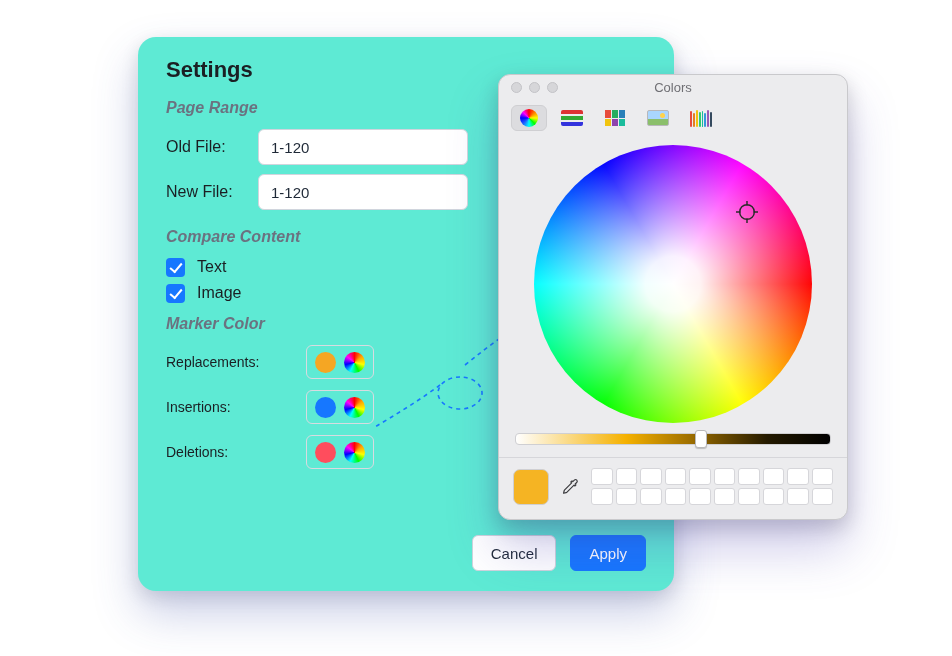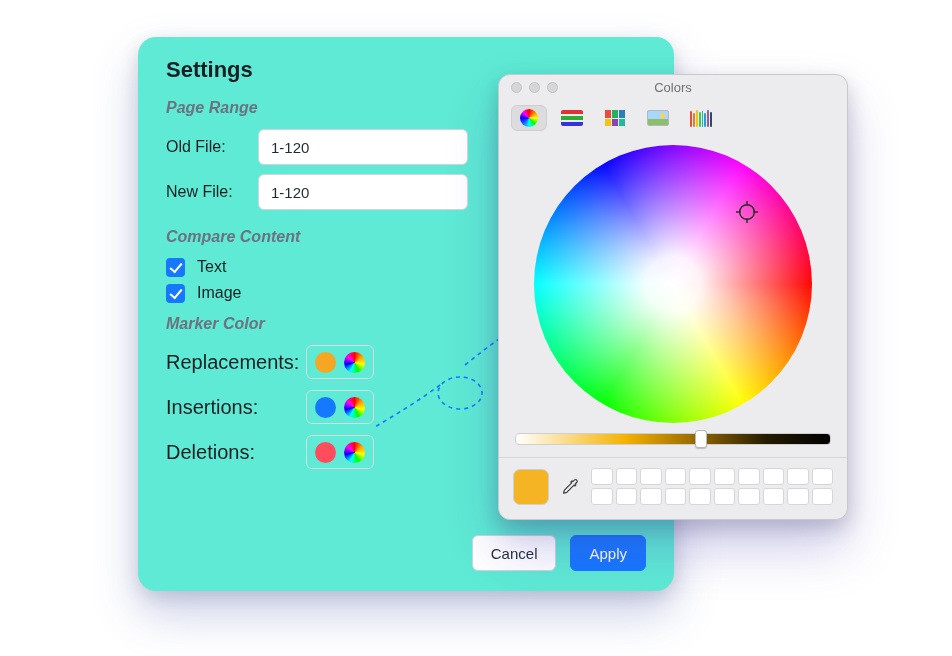--- a/index.html
+++ b/index.html
@@ -20,21 +20,21 @@
   .form-row input[type=text] {
     width:210px; height:36px; border:1px solid #d0d5dd; border-radius:6px;
     padding:0 12px; font-size:15px; color:#1f2937;
   }
   .chk-row { display:flex; align-items:flex-start; gap:12px; margin:4px 0 7px 0; }
   .chk { width:19px; height:19px; border-radius:4px; background:#1677ff; position:relative; display:inline-block; }
   .chk::after { content:""; position:absolute; left:3.5px; top:4.5px; width:10px; height:5px; border:2.2px solid #fff; border-top:0; border-right:0; transform:rotate(-50deg); }
   .chk-label { font-size:16px; color:#1b1f23; }
 
   .marker-row { display:flex; align-items:center; gap:10px; margin:11px 0; }
-  .marker-row .mlabel { width:130px; font-size:20px; color:#1b1f23; }
+  .marker-row .mlabel { width:130px; font-size:14px; color:#1b1f23; }
   .swatch-group { display:flex; align-items:center; gap:8px; border:1px solid #d8dbe0; border-radius:6px; padding:4px 8px; height:34px; }
   .swatch { width:21px; height:21px; border-radius:50%; }
   .wheel-mini { width:21px; height:21px; border-radius:50%; background: conic-gradient(red,orange,yellow,lime,cyan,blue,magenta,red); }
 
   .footer { position:absolute; right:28px; bottom:20px; display:flex; gap:14px; }
   .btn { height:36px; padding:16px 18px; border-radius:6px; font-size:15px; cursor:pointer; display:flex; align-items:center; justify-content:center; }
   .btn-cancel { background:#fff; border:1px solid #cfd4dc; color:#1f2937; }
   .btn-apply  { background:#1677ff; border:1px solid #1677ff; color:#fff; font-weight:500; }
 
   

